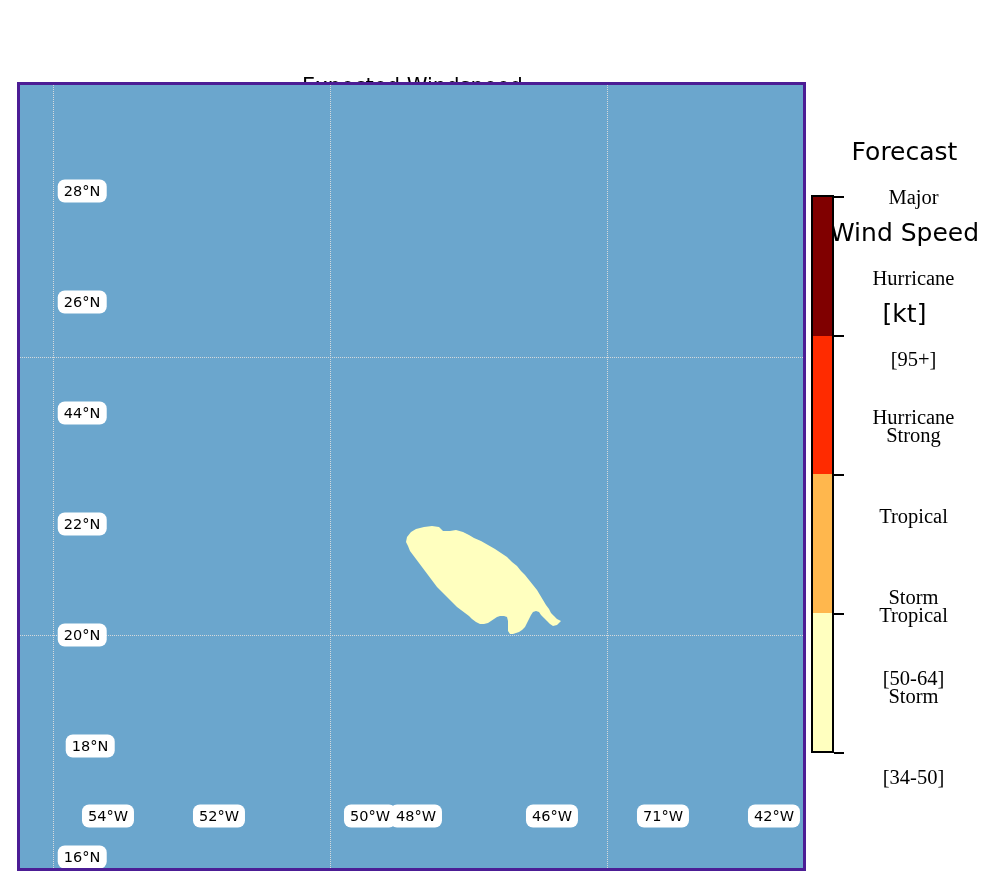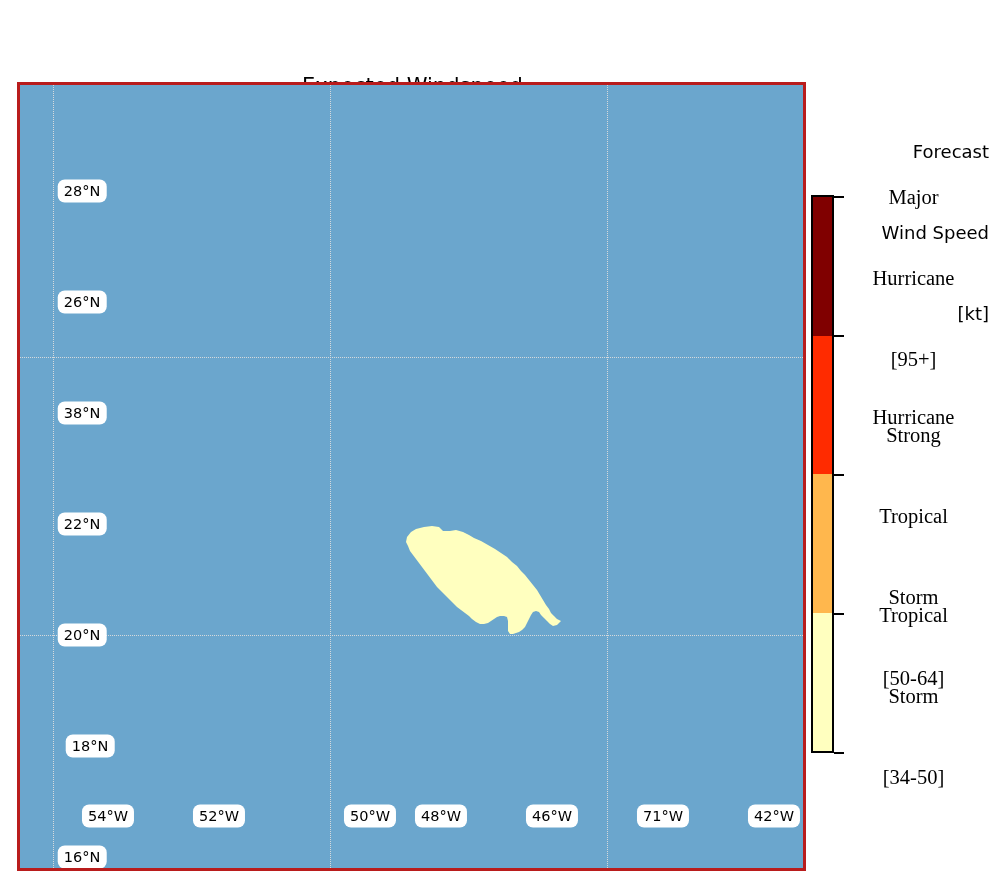--- a/index.html
+++ b/index.html
@@ -31,21 +31,21 @@
   #figure-title .line { display: block; }
 
   
   #map-panel {
     position: absolute;
     left: 17px;
     top: 82px;
     width: 789px;
     height: 789px;
     box-sizing: border-box;
-    border: 3px solid #b91c1c;
+    border: 3px solid #4c1d95;
     background: #6ba6cd;
     overflow: hidden;
   }
   #map-inner {
     position: absolute;
     inset: 0;
     overflow: hidden;
   }
 
   
@@ -87,22 +87,22 @@
     white-space: nowrap;
     transform: translate(-50%, -50%);
   }
 
   
   #colorbar-title {
     position: absolute;
     left: 820px;
     top: 84px;
     width: 169px;
-    text-align: right;
-    font-size: 18px;
+    text-align: center;
+    font-size: 25px;
     line-height: 27px;
     white-space: pre;
   }
   #colorbar-title .line { display: block; }
 
   #colorbar-wrap {
     position: absolute;
     left: 811px;
     top: 195px;
     width: 23px;
@@ -161,30 +161,30 @@
                 524,533 521,530 519,527 516,526 513,527 511,530 509,534 507,538 505,542
                 502,545 499,547 496,548 493,549 490,549 488,546 488,541 488,536 487,532
                 484,531 480,531 477,532 474,534 471,536 468,538 464,539 460,539 456,537
                 452,534 449,531 445,528 441,525 437,522 433,518 429,514 425,510 421,506
                 417,502 414,498 411,494 408,490 405,486 402,482 399,478 396,474 393,470
                 390,466 388,461 386,457 387,452"></polygon>
     </svg>
 
     <div class="grat-label" style="left:62px; top:106px;">28°N</div>
     <div class="grat-label" style="left:62px; top:217px;">26°N</div>
-    <div class="grat-label" style="left:62px; top:328px;">38°N</div>
+    <div class="grat-label" style="left:62px; top:328px;">44°N</div>
     <div class="grat-label" style="left:62px; top:439px;">22°N</div>
     <div class="grat-label" style="left:62px; top:550px;">20°N</div>
     <div class="grat-label" style="left:62px; top:661px;margin-left:8px;">18°N</div>
     <div class="grat-label" style="left:62px; top:772px;">16°N</div>
 
     <div class="grat-label" style="left:88px; top:731px;">54°W</div>
     <div class="grat-label" style="left:199px; top:731px;">52°W</div>
     <div class="grat-label" style="left:310px; top:731px;margin-left:40px;">50°W</div>
-    <div class="grat-label" style="left:421px; top:731px;">48°W</div>
+    <div class="grat-label" style="left:396px; top:731px;">48°W</div>
     <div class="grat-label" style="left:532px; top:731px;">46°W</div>
     <div class="grat-label" style="left:643px; top:731px;">71°W</div>
     <div class="grat-label" style="left:754px; top:731px;">42°W</div>
 
   </div>
 </div>
 
 <div id="colorbar-title">
   <span class="line">Forecast</span>
   <span class="line">Wind Speed</span>

